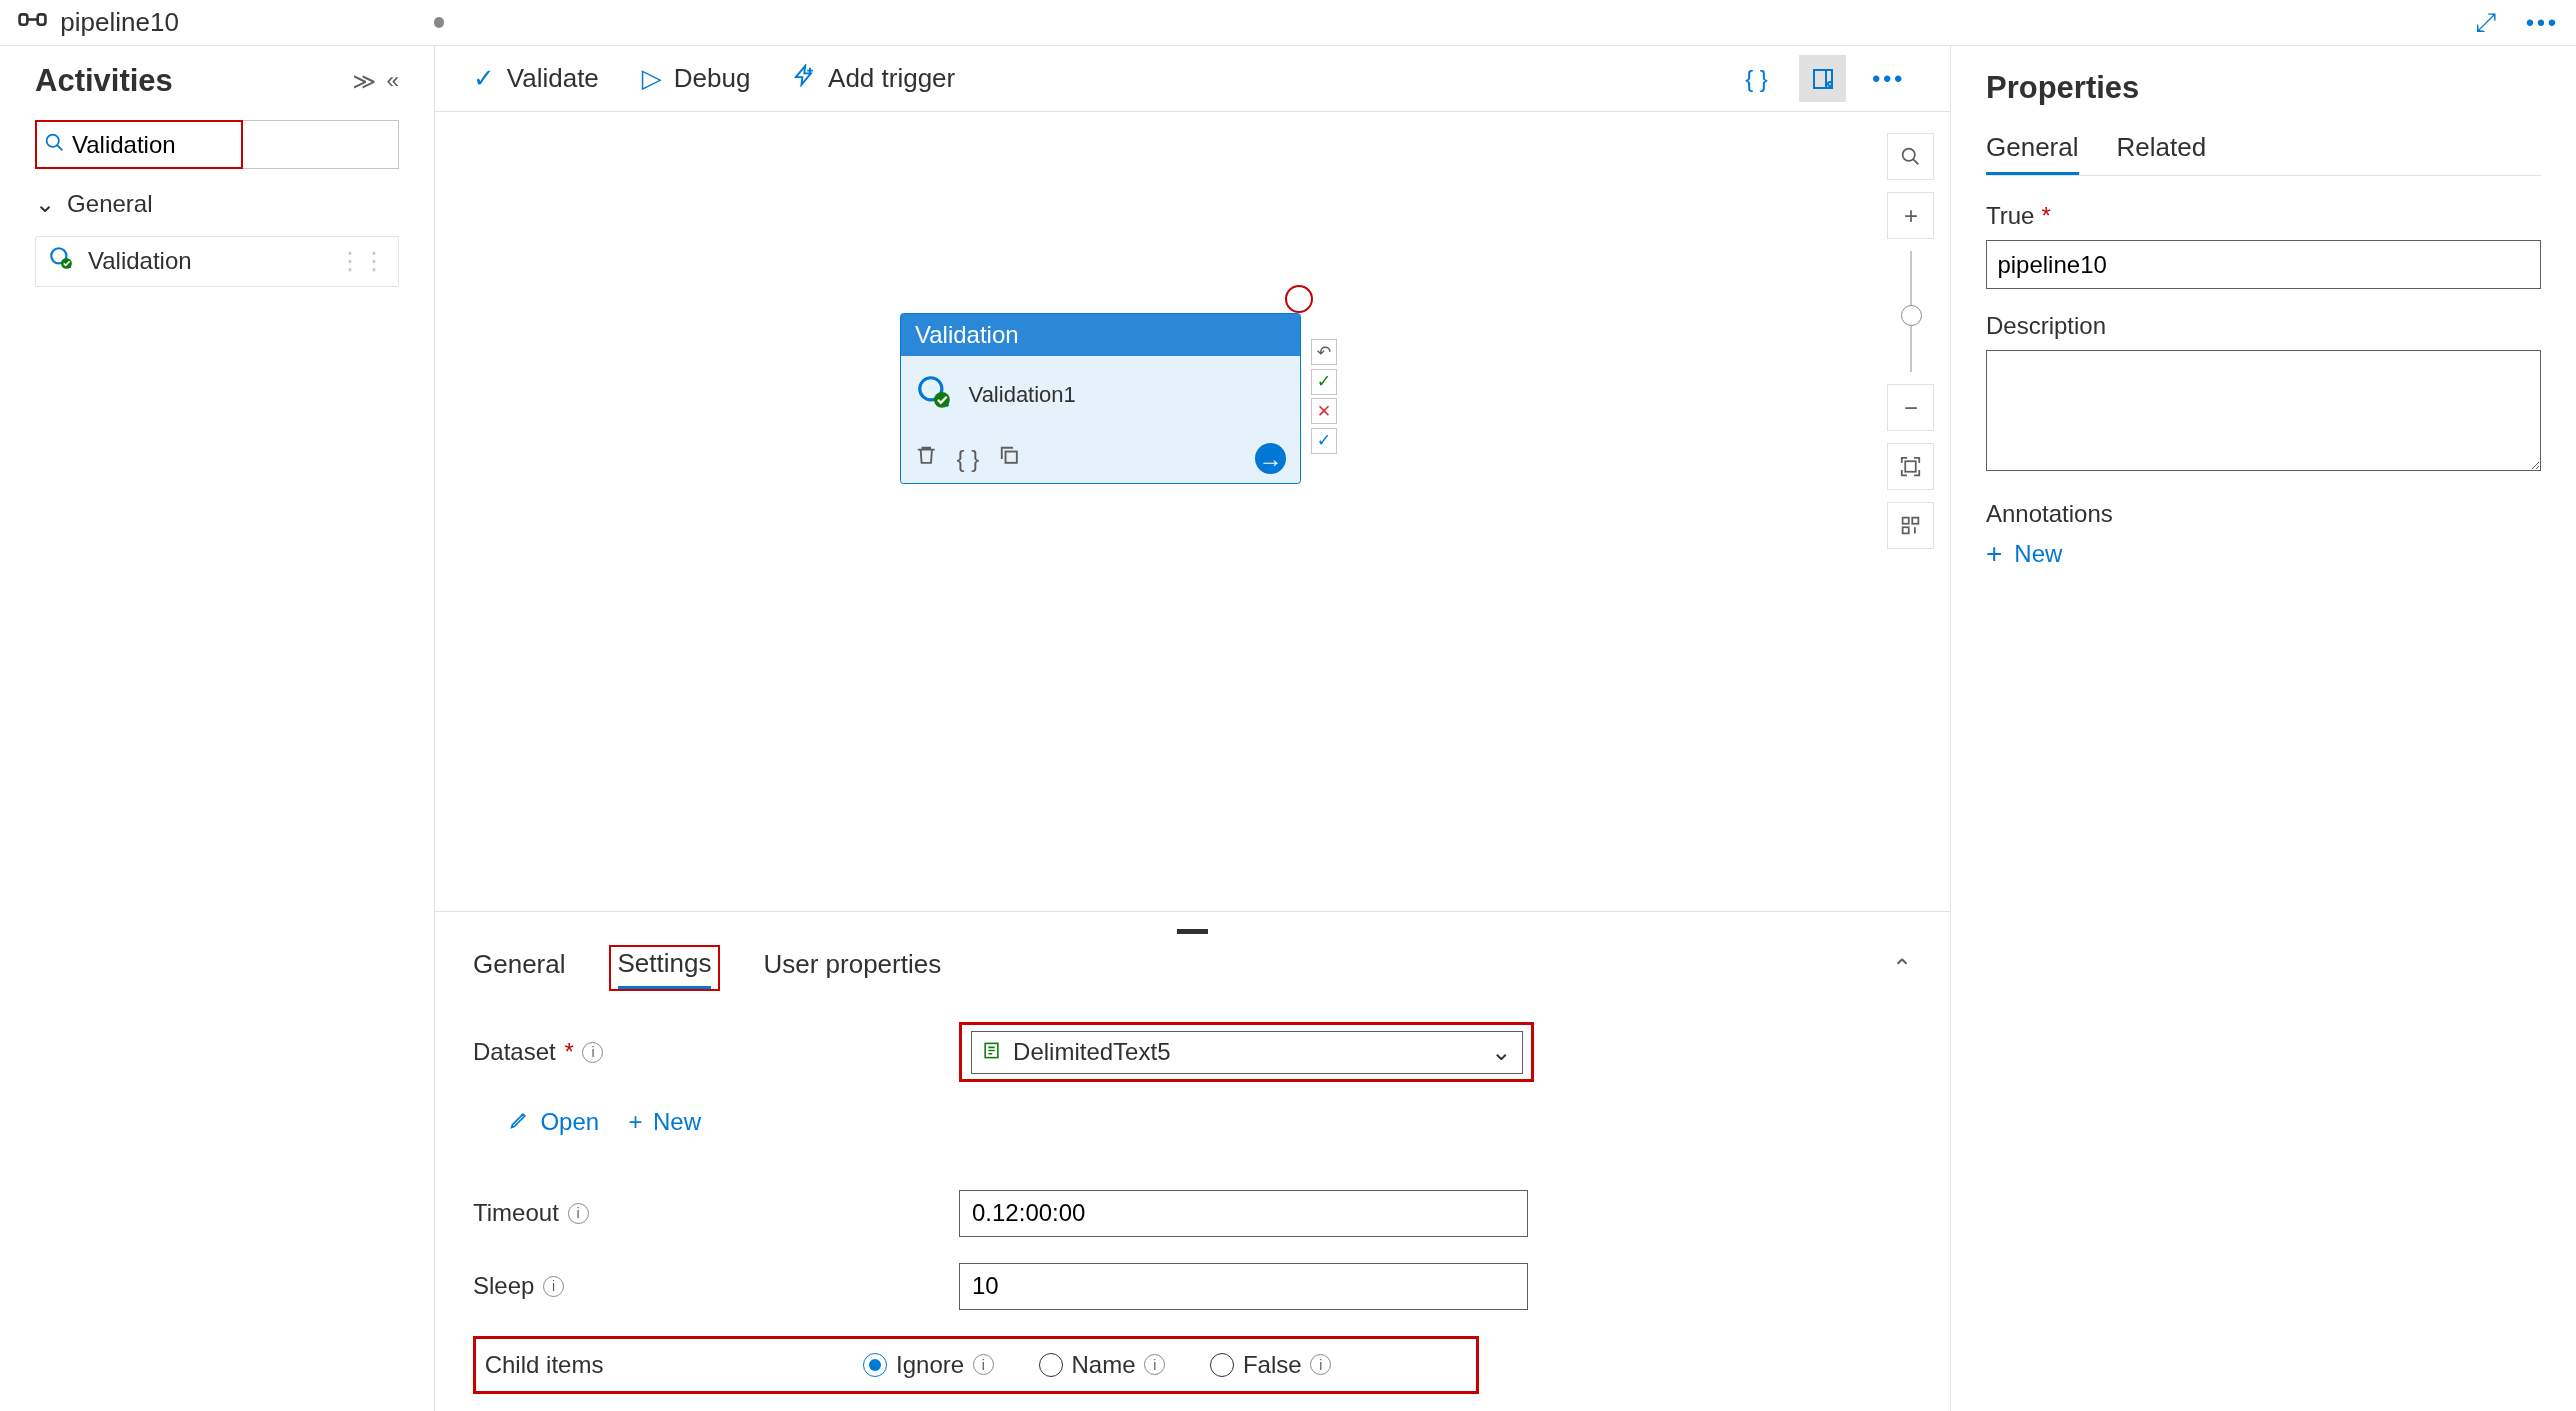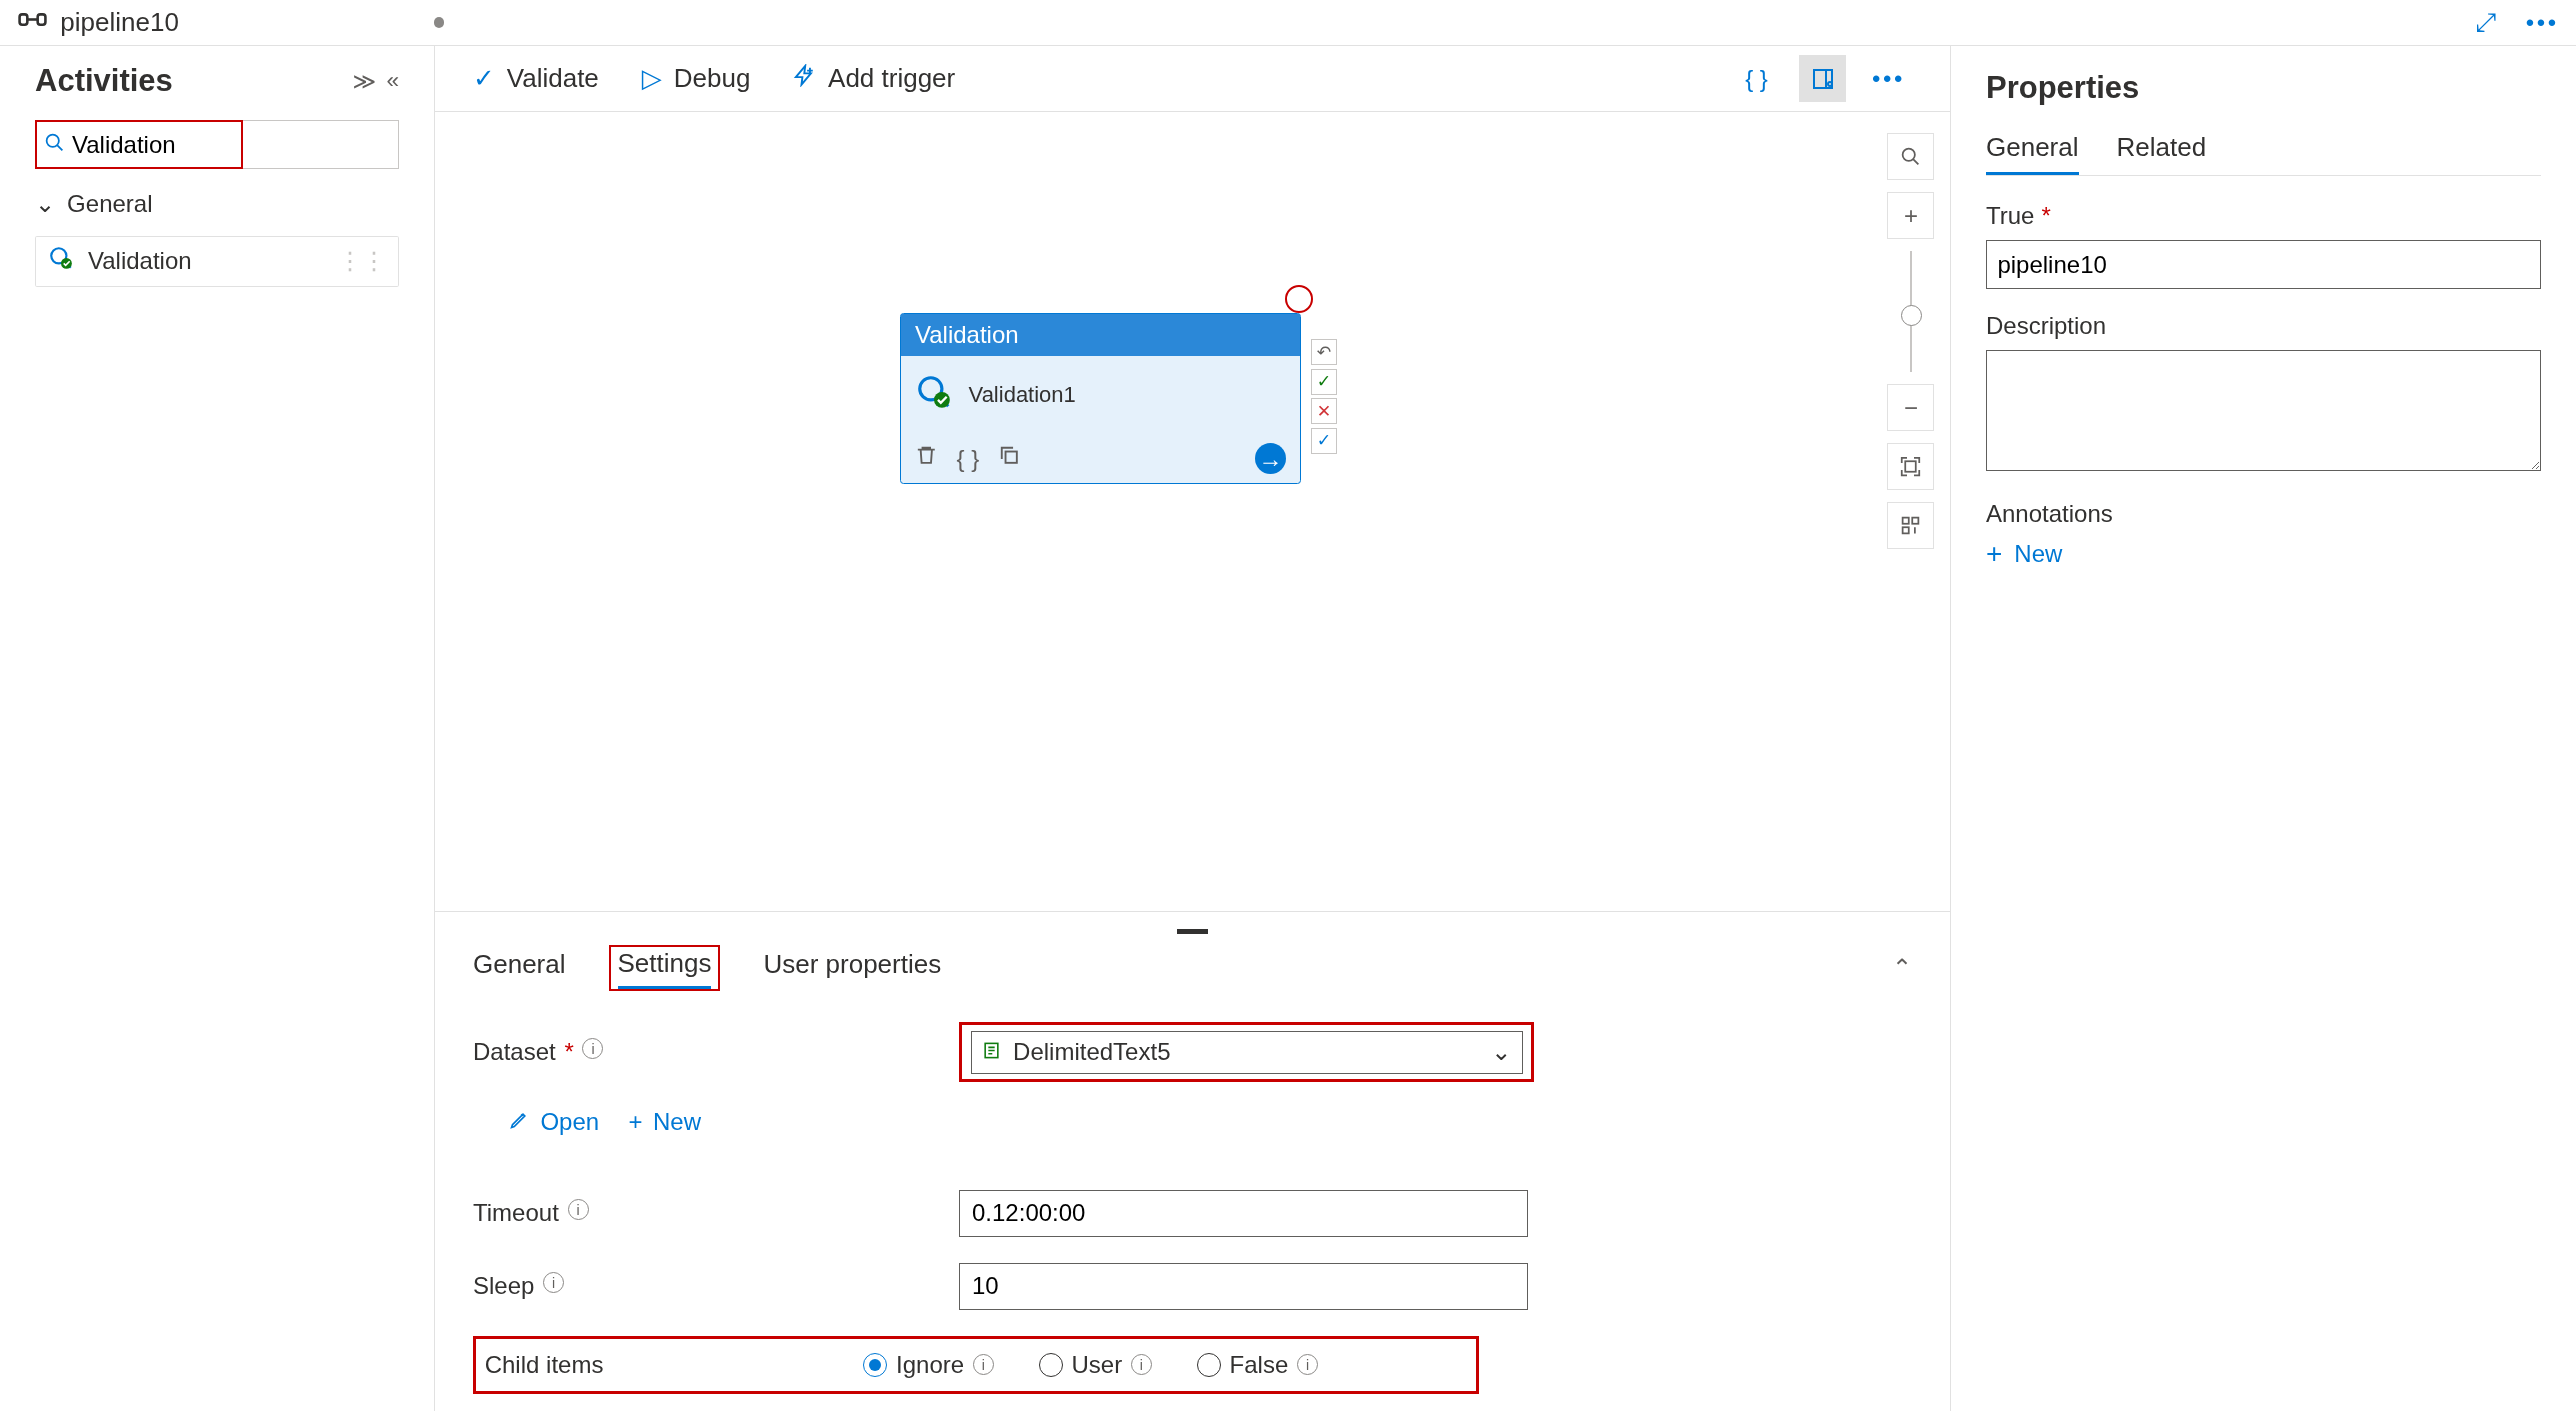--- a/index.html
+++ b/index.html
@@ -47,21 +47,21 @@
 .ct-line{width:2.6px;height:121px;background:#c8c6c4;position:relative}
 .ct-thumb{position:absolute;top:54px;left:-8.7px;width:21px;height:21px;border:1.7px solid #8a8886;border-radius:50%;background:#fff}
 .bottom-panel{border-top:0.9px solid #e1e1e1;padding:17.3px 38px}
 .bp-grip{width:31px;height:5.2px;background:#323130;margin:0 auto 10.4px}
 .bp-tabs{display:flex;align-items:center;gap:43px;margin-bottom:31px}
 .bp-tab{font-size:26px;padding-bottom:7px}
 .bp-tab.active-wrap{border:2.6px solid #c80000;padding:1.7px 7px 0 7px}
 .bp-tab.active{border-bottom:3.5px solid #0078d4}
 .bp-collapse{margin-left:auto;color:#605e5c}
 .bp-row{display:flex;align-items:center;margin-bottom:26px}
-.bp-label{width:486px;font-size:24px;display:flex;gap:8.7px}
+.bp-label{width:486px;font-size:24px;display:flex;align-items:center;gap:8.7px}
 .bp-req{color:#c80000}
 .bp-info{width:21px;height:21px;border:0.9px solid #8a8886;border-radius:50%;display:flex;align-items:center;justify-content:center;font-size:14px;color:#605e5c}
 .dataset-wrap{border:3.5px solid #c80000;padding:5.2px 8.7px}
 .dataset-sel{width:552px;height:43px;border:0.9px solid #605e5c;display:flex;align-items:center;padding:0 10.4px;gap:12px}
 .dataset-chev{margin-left:auto}
 .bp-actions{display:flex;gap:29.5px;margin-left:36px;margin-bottom:54px}
 .bp-action{display:flex;align-items:center;gap:10.4px;color:#0078d4;font-size:24px}
 .bp-input{width:569px;height:47px;border:0.9px solid #605e5c;padding:0 12px;font-size:24px}
 .child-wrap{border:3.5px solid #c80000;padding:12px 8.7px;display:flex;align-items:center;width:1006px}
 .radio-group{display:flex;gap:45px;margin-left:260px}
@@ -304,21 +304,21 @@
         <div class="radio-group">
           <div class="radio">
             <span class="radio-o sel">
                 <span class="radio-dot"></span>
               </span>
             <span>Ignore</span>
             <span class="bp-info">i</span>
           </div>
           <div class="radio">
             <span class="radio-o"></span>
-            <span>User</span>
+            <span>Name</span>
             <span class="bp-info">i</span>
           </div>
           <div class="radio">
             <span class="radio-o"></span>
             <span>False</span>
             <span class="bp-info">i</span>
           </div>
         </div>
       </div>
     </div>

